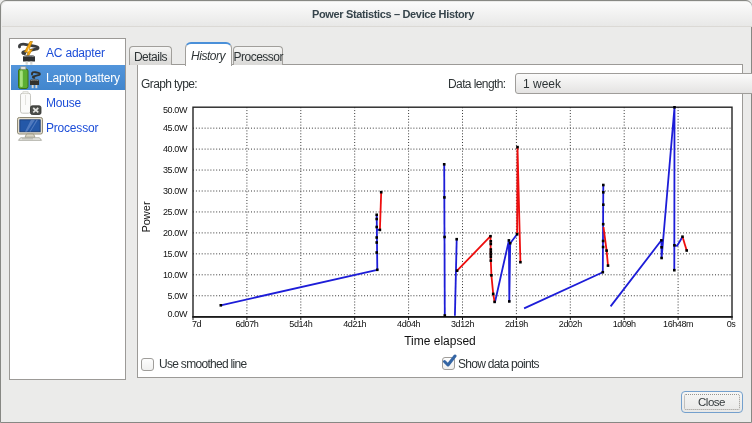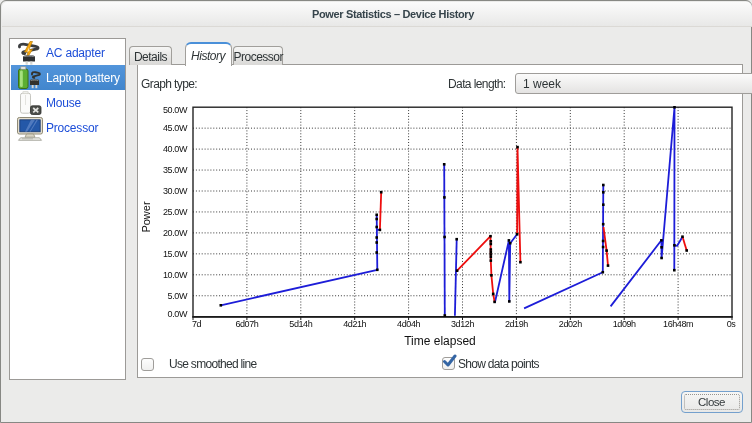--- a/index.html
+++ b/index.html
@@ -273,21 +273,21 @@
       <text x="569.3" y="326" text-anchor="middle">2d02h</text>
       <text x="623.2" y="326" text-anchor="middle">1d09h</text>
       <text x="677.1" y="326" text-anchor="middle">16h48m</text>
       <text x="730" y="326" text-anchor="middle">0s</text>
       <text x="439" y="343.5" text-anchor="middle" font-size="12px" letter-spacing="0px">Time elapsed</text>
       <text x="149" y="216" text-anchor="middle" font-size="11px" letter-spacing="0px" transform="rotate(-90 149 216)">Power</text>
     </g>
   </svg>
 
   <div class="cb" style="left:140px; top:357px;"></div>
-  <span class="cblbl" style="left:158px; top:356px;margin-left:10px;">Use smoothed line</span>
+  <span class="cblbl" style="left:158px; top:356px;">Use smoothed line</span>
   <div class="cb" style="left:441px; top:356px;"></div>
   <svg width="16" height="15" viewBox="0 0 16 15" style="position:absolute; left:441px; top:353px;">
     <path d="M2.5 7.5 L6 11 L13 2" fill="none" stroke="#3465a4" stroke-width="3" stroke-linecap="round" stroke-linejoin="round"></path>
   </svg>
   <span class="cblbl" style="left:457px; top:355.5px;">Show data points</span>
 
   <div id="closebtn"><div class="focus"></div>Close</div>
 </div>
 
 </body></html>

